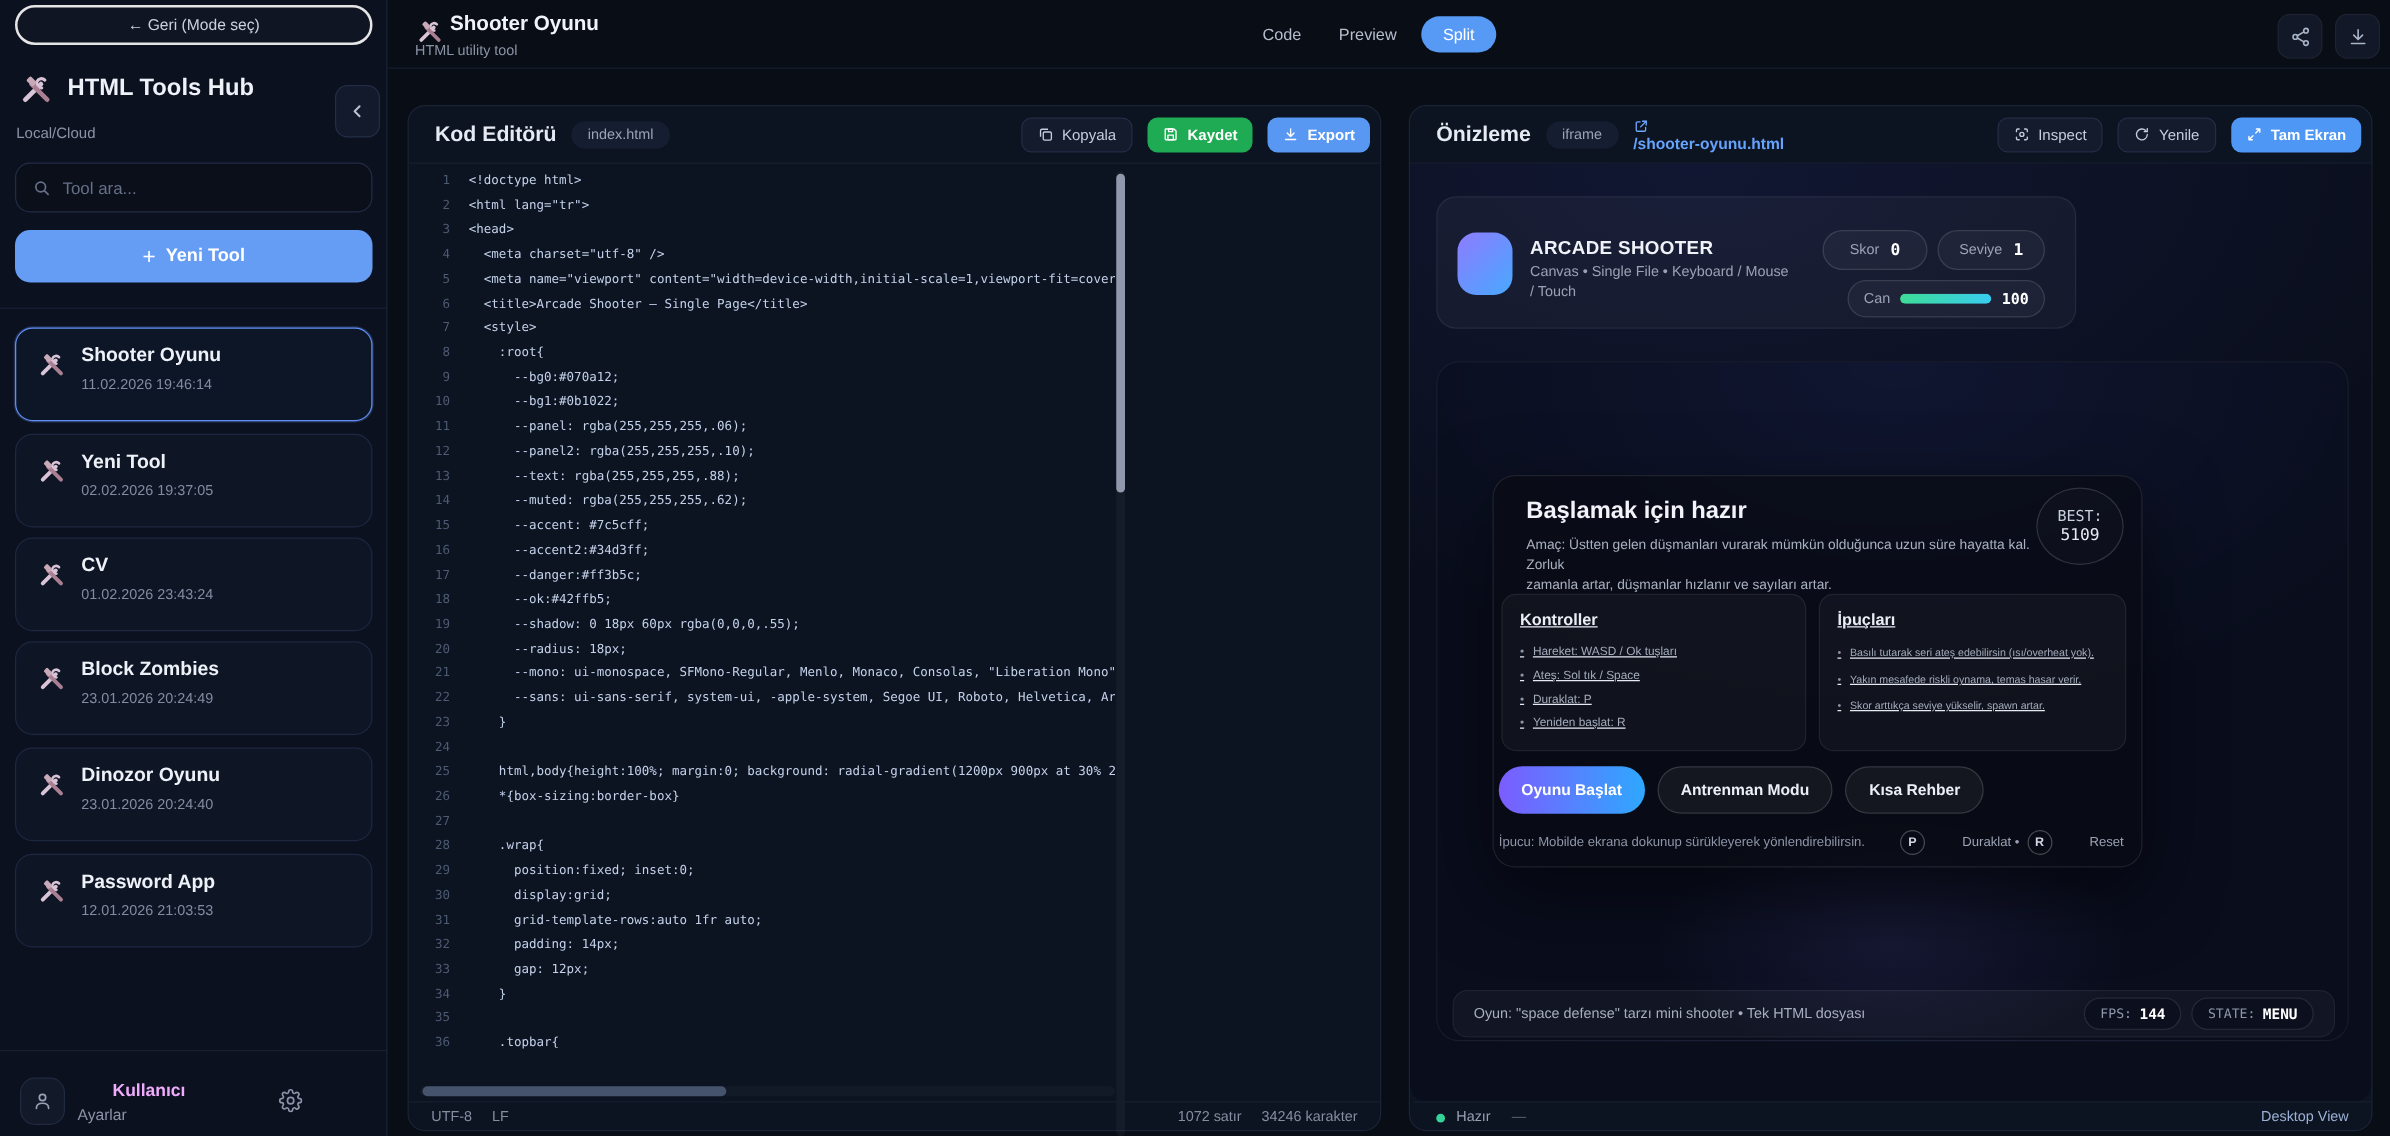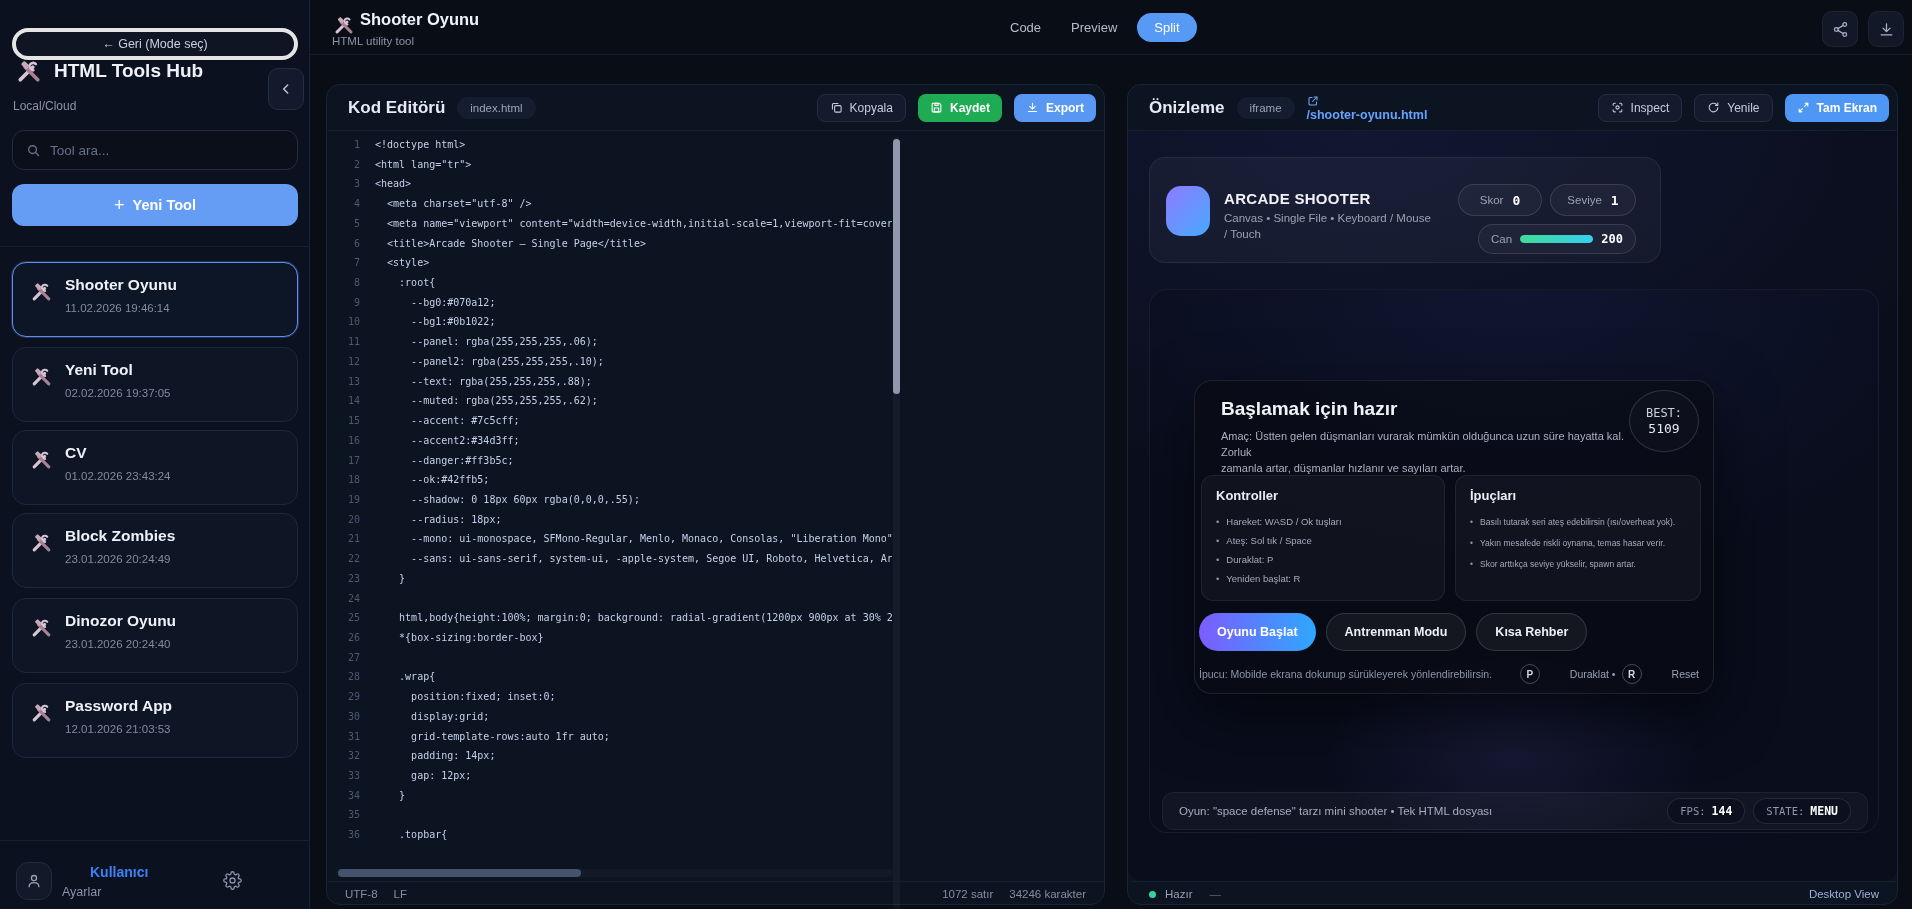--- a/index.html
+++ b/index.html
@@ -3,39 +3,39 @@
 <meta charset="utf-8">
 <style>
   * { box-sizing: border-box; margin:0; padding:0; }
   html,body { background:#05070d; }
   body { font-family:"Liberation Sans", sans-serif; }
   #stage { position:relative; width:1912px; height:909px; background:#090d15; overflow:hidden; color:#e6eaf3; }
   svg { display:block; }
 
   
   #sidebar { position:absolute; left:0; top:0; width:310px; height:909px; background:#0c1120; border-right:1px solid #1a2233; }
-  .back-btn { position:absolute; left:12px; top:28px; width:286px; height:32px; border-radius:16px; border:4px solid #e5e5e5; background:rgba(255,255,255,.02); color:#c9d1e0; font-size:12.5px; display:flex; align-items:center; justify-content:center; cursor:pointer; }
+  .back-btn { position:absolute; left:12px; top:4px; width:286px; height:32px; border-radius:16px; border:2px solid #e5e5e5; background:rgba(255,255,255,.02); color:#c9d1e0; font-size:12.5px; display:flex; align-items:center; justify-content:center; cursor:pointer; }
   .brand-row { position:absolute; left:14px; top:56px; display:flex; align-items:center; gap:10px; }
   .brand-title { font-size:19px; font-weight:bold; color:#eef1f7; }
   .brand-sub { position:absolute; left:13px; top:99px; font-size:12px; color:#8b93a7; }
   .collapse-btn { position:absolute; left:268px; top:68px; width:36px; height:42px; border-radius:10px; background:#121a2b; border:1px solid #232e46; color:#b9c1d2; display:flex; align-items:center; justify-content:center; cursor:pointer; }
   .search-box { position:absolute; left:12px; top:130px; width:286px; height:40px; border-radius:12px; background:#0a0f1a; border:1px solid #222c43; display:flex; align-items:center; padding:0 13px; gap:9px; color:#677089; }
   .search-box input { flex:1; background:transparent; border:none; outline:none; color:#aeb6c8; font-size:13.5px; font-family:"Liberation Sans",sans-serif; }
   .search-box input::placeholder { color:#677089; }
   .new-tool-btn { position:absolute; left:12px; top:184px; width:286px; height:42px; border-radius:12px; background:#659df5; color:#ffffff; font-size:14.5px; font-weight:bold; display:flex; align-items:center; justify-content:center; gap:8px; cursor:pointer; }
   .sb-divider { position:absolute; left:0; top:246px; width:310px; height:1px; background:#171f31; }
   .tool-card { position:absolute; left:12px; width:286px; height:75px; border-radius:14px; background:#0e1525; border:1px solid #1d2740; cursor:pointer; padding:13px 14px 0 52px; }
   .tool-card.selected { border:1.5px solid #5f8ef0; background:#0d1627; box-shadow:0 0 0 1px rgba(95,142,240,.25); }
   .tool-card .t-icon { position:absolute; left:16px; top:16px; }
   .tool-title { font-size:15.5px; font-weight:bold; color:#eef1f7; line-height:18px; }
   .tool-date { font-size:11.5px; color:#828ba0; margin-top:8px; }
   .sb-bottom-divider { position:absolute; left:0; top:840px; width:310px; height:1px; background:#171f31; }
   .user-row { position:absolute; left:0; top:852px; width:310px; height:57px; }
   .user-avatar { position:absolute; left:16px; top:10px; width:36px; height:38px; border-radius:12px; background:#121929; border:1px solid #202a40; display:flex; align-items:center; justify-content:center; color:#98a2b5; }
-  .user-name { position:absolute; left:62px; top:12px; font-size:14px; font-weight:bold; color:#3b82f6;padding-left:28px; }
+  .user-name { position:absolute; left:62px; top:12px; font-size:14px; font-weight:bold; color:#f0abfc;padding-left:28px; }
   .user-sub { position:absolute; left:62px; top:33px; font-size:12.5px; color:#8b93a7; }
   .gear-btn { position:absolute; left:220px; top:16px; width:24px; height:24px; color:#8b93a7; cursor:pointer; display:flex; align-items:center; justify-content:center; }
 
   
   #win-header { position:absolute; left:310px; top:0; width:1602px; height:55px; border-bottom:1px solid #151d2d; }
   .wh-icon { position:absolute; left:22px; top:13px; }
   .wh-title { position:absolute; left:50px; top:10px; font-size:16.5px; font-weight:bold; color:#f0f3f9; }
   .wh-sub { position:absolute; left:22px; top:35px; font-size:11.5px; color:#8b93a7; }
   .tabs { position:absolute; left:690px; top:13px; display:flex; align-items:center; gap:10px; }
   .tab { font-size:13px; color:#b6bdcc; padding:7px 10px; cursor:pointer; }
@@ -90,21 +90,21 @@
   #pill-can b { color:#fff; font-size:12px; font-family:"DejaVu Sans Mono",monospace; }
 
   #game-box { position:absolute; left:21px; top:158px; width:730px; height:544px; border-radius:18px; border:1px solid rgba(255,255,255,.06);
       background:radial-gradient(620px 380px at 50% 0%, #101631, #090d1c 75%); overflow:hidden; }
   #game-box .glow { position:absolute; left:50%; top:86%; width:380px; height:200px; transform:translate(-50%,-50%); background:radial-gradient(closest-side, rgba(140,120,255,.10), transparent); }
   #start-modal { position:absolute; left:44px; top:90px; width:520px; height:314px; border-radius:18px; background:rgba(8,10,16,.60); border:1px solid rgba(255,255,255,.09); box-shadow:0 20px 60px rgba(0,0,0,.5); padding:17px 14px 0 26px; }
   .m-title { font-size:19px; font-weight:bold; color:#f1f3f8; }
   .m-desc { font-size:11px; color:#a9b0c0; line-height:16px; margin-top:8px; width:420px; }
   .best-badge { position:absolute; right:14px; top:9px; width:70px; height:62px; border-radius:50%; border:1px solid rgba(255,255,255,.14); background:rgba(255,255,255,.02); display:flex; flex-direction:column; align-items:center; justify-content:center; font-family:"DejaVu Sans Mono",monospace; font-size:12px; color:#c9cfdc; line-height:16px; }
   .best-badge b { color:#e6eaf2; font-weight:normal; font-size:13px; }
-  .info-box { position:absolute; top:94px; height:126px; border-radius:12px; background:rgba(255,255,255,.035); border:1px solid rgba(255,255,255,.07); padding:12px 14px; }
+  .info-box { position:absolute; top:94px; height:126px; border-radius:12px; background:rgba(255,255,255,.035); border:1px solid rgba(255,255,255,.07); padding:12px 14px;text-decoration:underline; }
   #box-controls { left:6px; width:244px; }
   #box-tips { left:260px; width:246px; }
   .ib-title { font-size:13px; font-weight:bold; color:#e9edf4; margin-bottom:9px; }
   .ib-item { font-size:9.5px; color:#a3abbc; line-height:19px; display:flex; gap:7px; }
   #box-tips .ib-item { font-size:8.5px; line-height:21px; }
   .ib-item .b { color:#8b93a7; }
   .m-buttons { position:absolute; left:4px; top:232px; display:flex; gap:10px; }
   .m-btn { height:38px; border-radius:19px; padding:0 18px; display:flex; align-items:center; font-size:12.5px; font-weight:bold; color:#eceff5; background:rgba(255,255,255,.05); border:1px solid rgba(255,255,255,.14); cursor:pointer; }
   .m-btn.primary { background:linear-gradient(90deg,#7c5cff,#2ea8ff); border:none; color:#fff; }
   .m-footer { position:absolute; left:4px; right:14px; top:283px; display:flex; align-items:center; font-size:10.5px; color:#8d95a8; }
@@ -606,21 +606,21 @@
         </div>
         <div class="stat-pill" id="pill-seviye">
           <span>Seviye</span>
           <b>1</b>
         </div>
         <div id="pill-can">
           <span>Can</span>
           <span class="can-track">
               <span class="can-fill" style="display:block;"></span>
             </span>
-          <b>200</b>
+          <b>100</b>
         </div>
       </div>
 
       <div id="game-box">
         <div class="glow"></div>
 
         <div id="start-modal">
           <div class="m-title">Başlamak için hazır</div>
           <div class="m-desc">
             <span>Amaç: Üstten gelen düşmanları vurarak mümkün olduğunca uzun süre hayatta kal. Zorluk</span><br>

